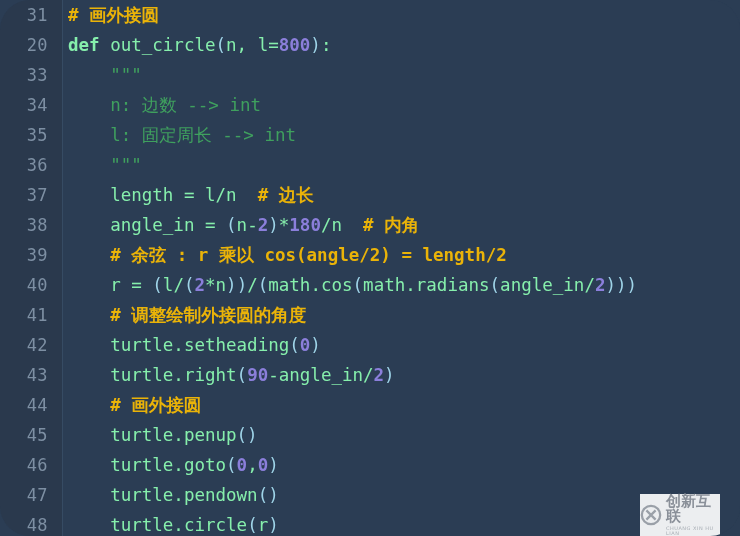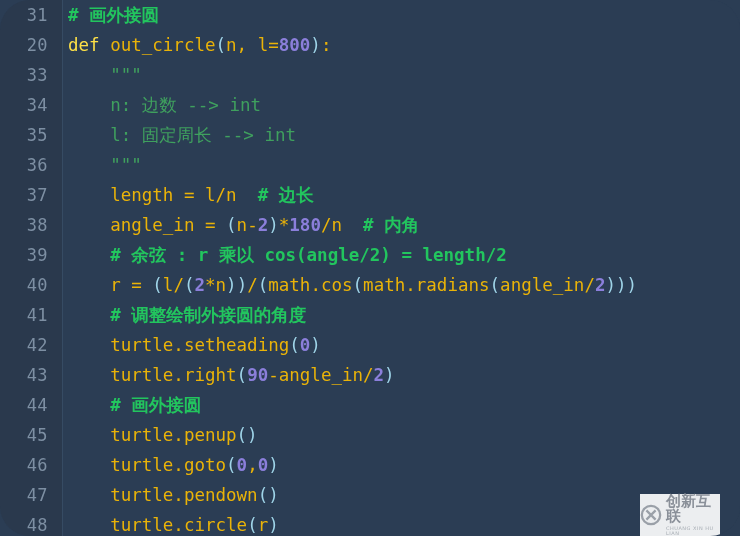--- a/index.html
+++ b/index.html
@@ -70,26 +70,26 @@
   }
   .row .codetext {
     position: absolute;
     left: 68px;
     top: 0;
     font-size: 17.5px;
     color: #bfc8d1;
     letter-spacing: 0px;
   }
   
-  .t-cmt   { color: #22c55e; font-weight: bold; }
-  .t-kw    { color: #fde047; font-weight: normal; }
+  .t-cmt   { color: #eab308; font-weight: bold; }
+  .t-kw    { color: #86efac; font-weight: bold; }
   .t-str   { color: #3fa05e; }
   .t-num   { color: #8b7fdb; font-weight: bold; }
   .t-paren { color: #9fd4e8; }
-  .t-plain { color: #eab308; }
+  .t-plain { color: #86efac; }
   
   .watermark {
     position: absolute;
     left: 640px;
     top: 494px;
     width: 80px;
     height: 42px;
     background: #eceef0;
     display: flex;
     align-items: center;

